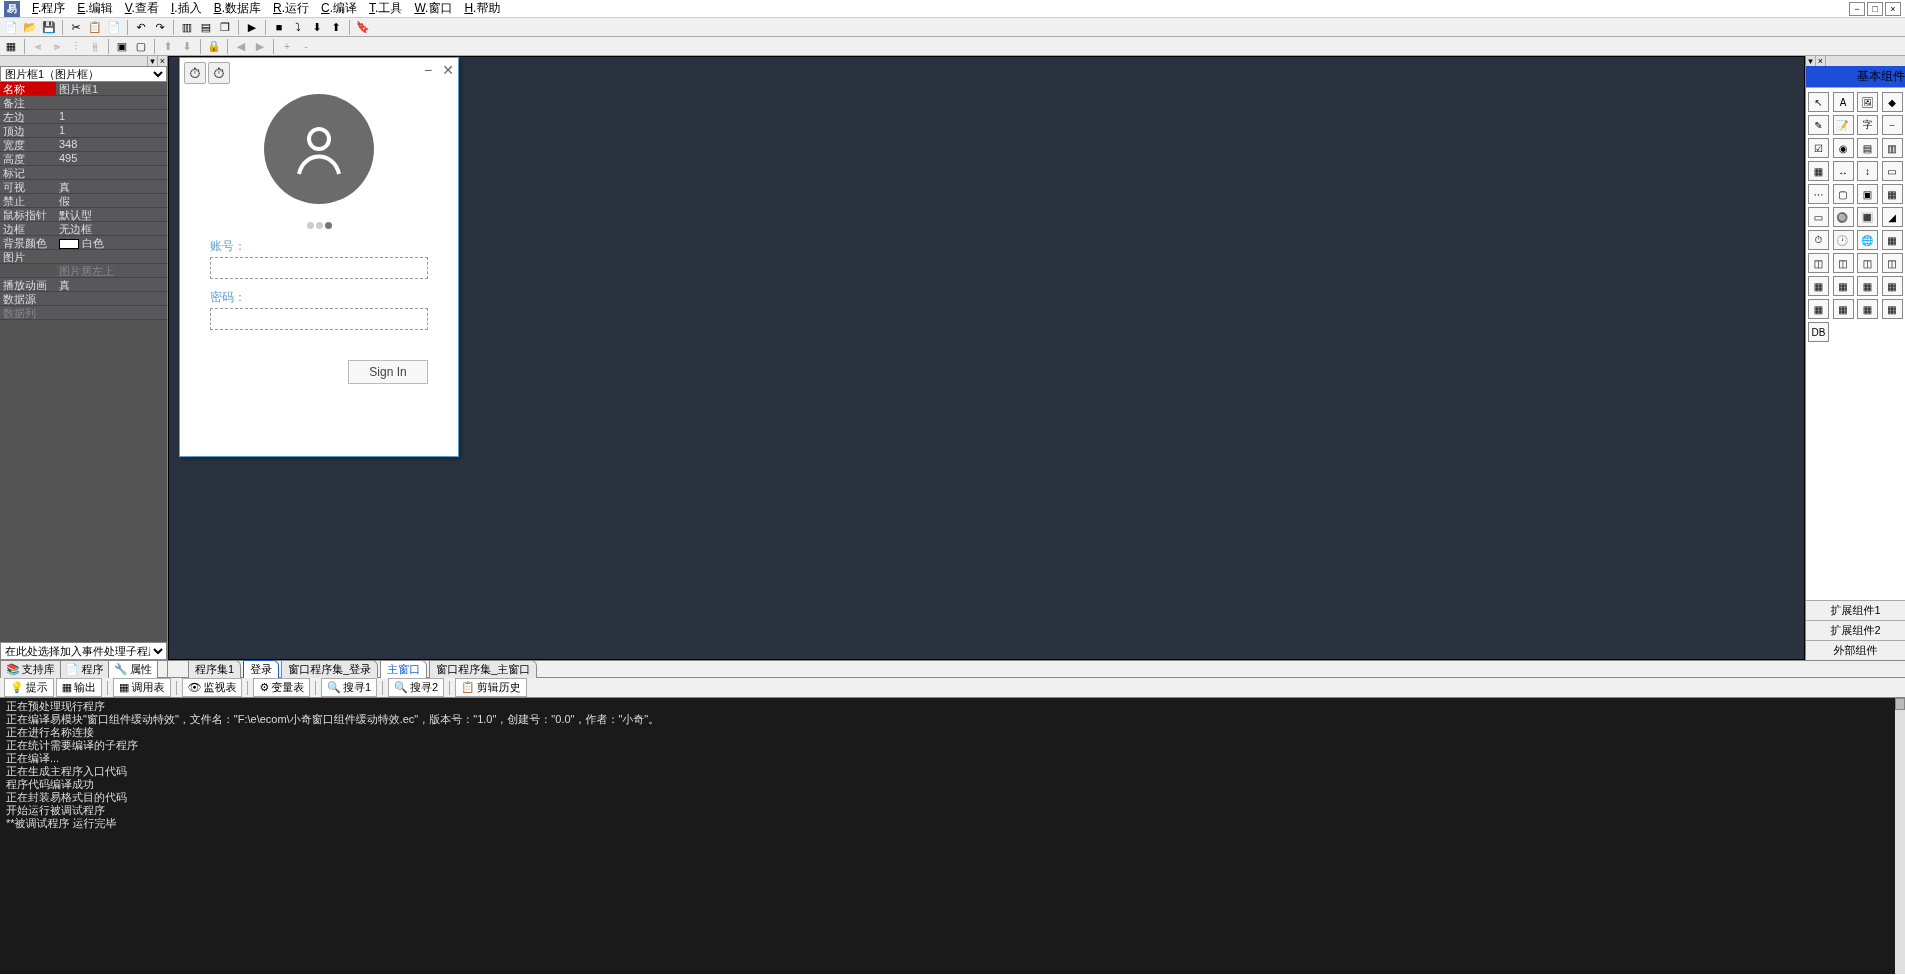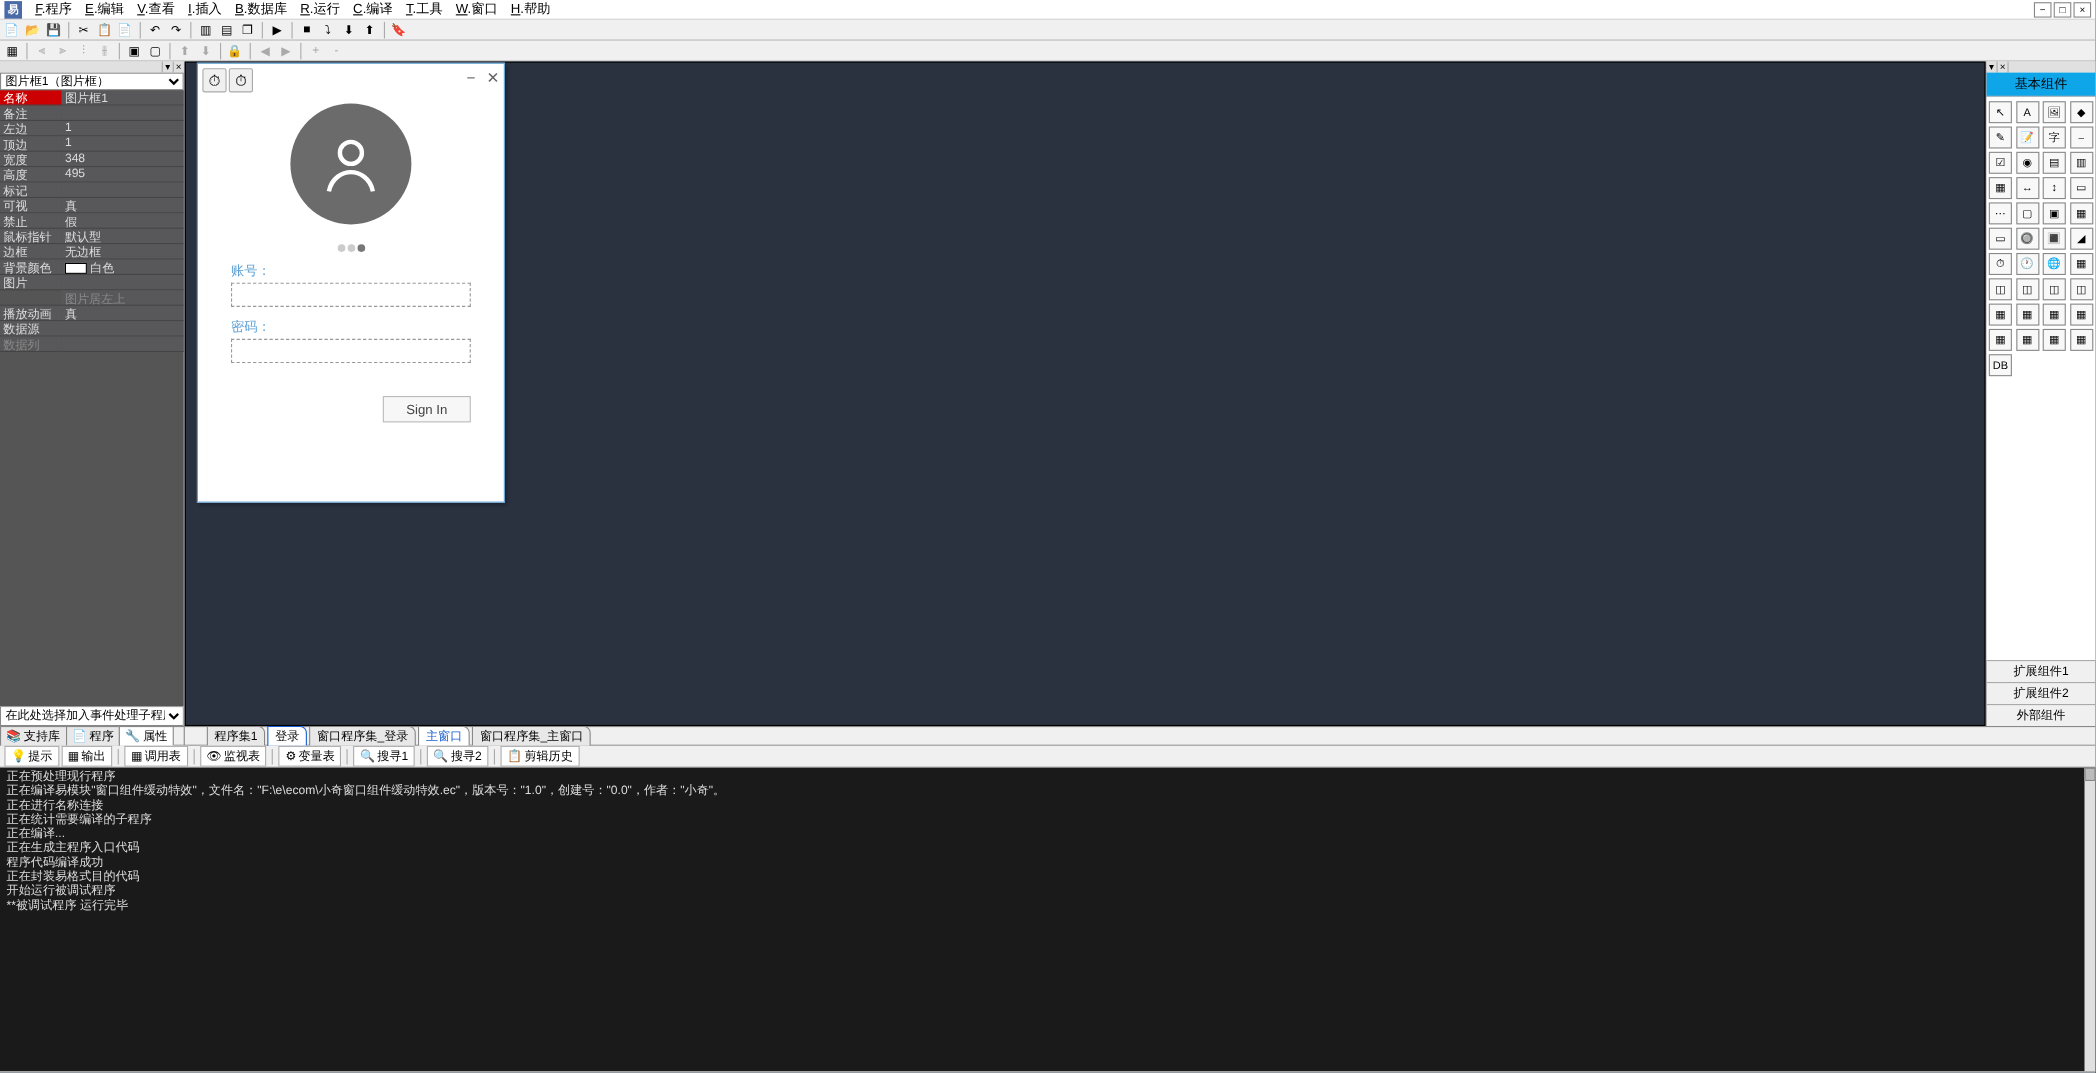--- a/index.html
+++ b/index.html
@@ -52,21 +52,21 @@
 .login-form .dots span.on { background: #777; }
 .login-form .field { margin: 0 30px 10px; }
 .login-form .field .lbl { color: #5a9fd4; font-size: 12px; margin-bottom: 2px; }
 .login-form .field .inp { border: 1px dashed #999; height: 22px; }
 .login-form .signin { width: 80px; height: 24px; margin: 30px 30px 0 auto; border: 1px solid #bbb; background: #f7f7f7; display: flex; align-items: center; justify-content: center; font-size: 12px; color: #444; cursor: pointer; }
 
 
 .right-panel { width: 100px; background: #f0f0f0; border-left: 1px solid #888; display: flex; flex-direction: column; }
 .right-panel .phdr { height: 10px; background: #e0e0e0; display:flex; }
 .right-panel .phdr span { width: 10px; text-align: center; cursor: pointer; font-size: 9px; line-height: 10px; border-right: 1px solid #aaa; }
-.right-panel .title { text-align: center; font-size: 12px; border-bottom: 1px solid #aaa; padding: 2px 0; background:#0ea5e9; }
+.right-panel .title { text-align: right; font-size: 12px; border-bottom: 1px solid #aaa; padding: 2px 0; background:#1d4ed8; }
 .palette { flex: 1; padding: 4px 2px; display: grid; grid-template-columns: repeat(4, 1fr); gap: 3px; align-content: start; background:#fff; }
 .palette .c { width: 21px; height: 20px; border: 1px solid #888; background: #f8f8f8; display: flex; align-items: center; justify-content: center; font-size: 10px; cursor: pointer; overflow:hidden; }
 .right-panel .ext { border-top: 1px solid #aaa; text-align: center; font-size: 11px; padding: 2px 0; cursor: pointer; }
 
 
 .bottom-tabs { height: 18px; background: #f0f0f0; border-top: 1px solid #888; border-bottom: 1px solid #888; display: flex; align-items: center; }
 .bottom-tabs .lgrp { display: flex; width: 168px; border-right: 1px solid #888; }
 .bottom-tabs .lgrp .t { padding: 1px 5px; border: 1px solid #888; border-bottom: none; margin-right: -1px; font-size: 11px; cursor: pointer; background:#e8e8e8; display:flex;align-items:center;gap:2px; }
 .bottom-tabs .lgrp .t.active { background: #fff; }
 .bottom-tabs .rgrp { display: flex; margin-left: 20px; }

